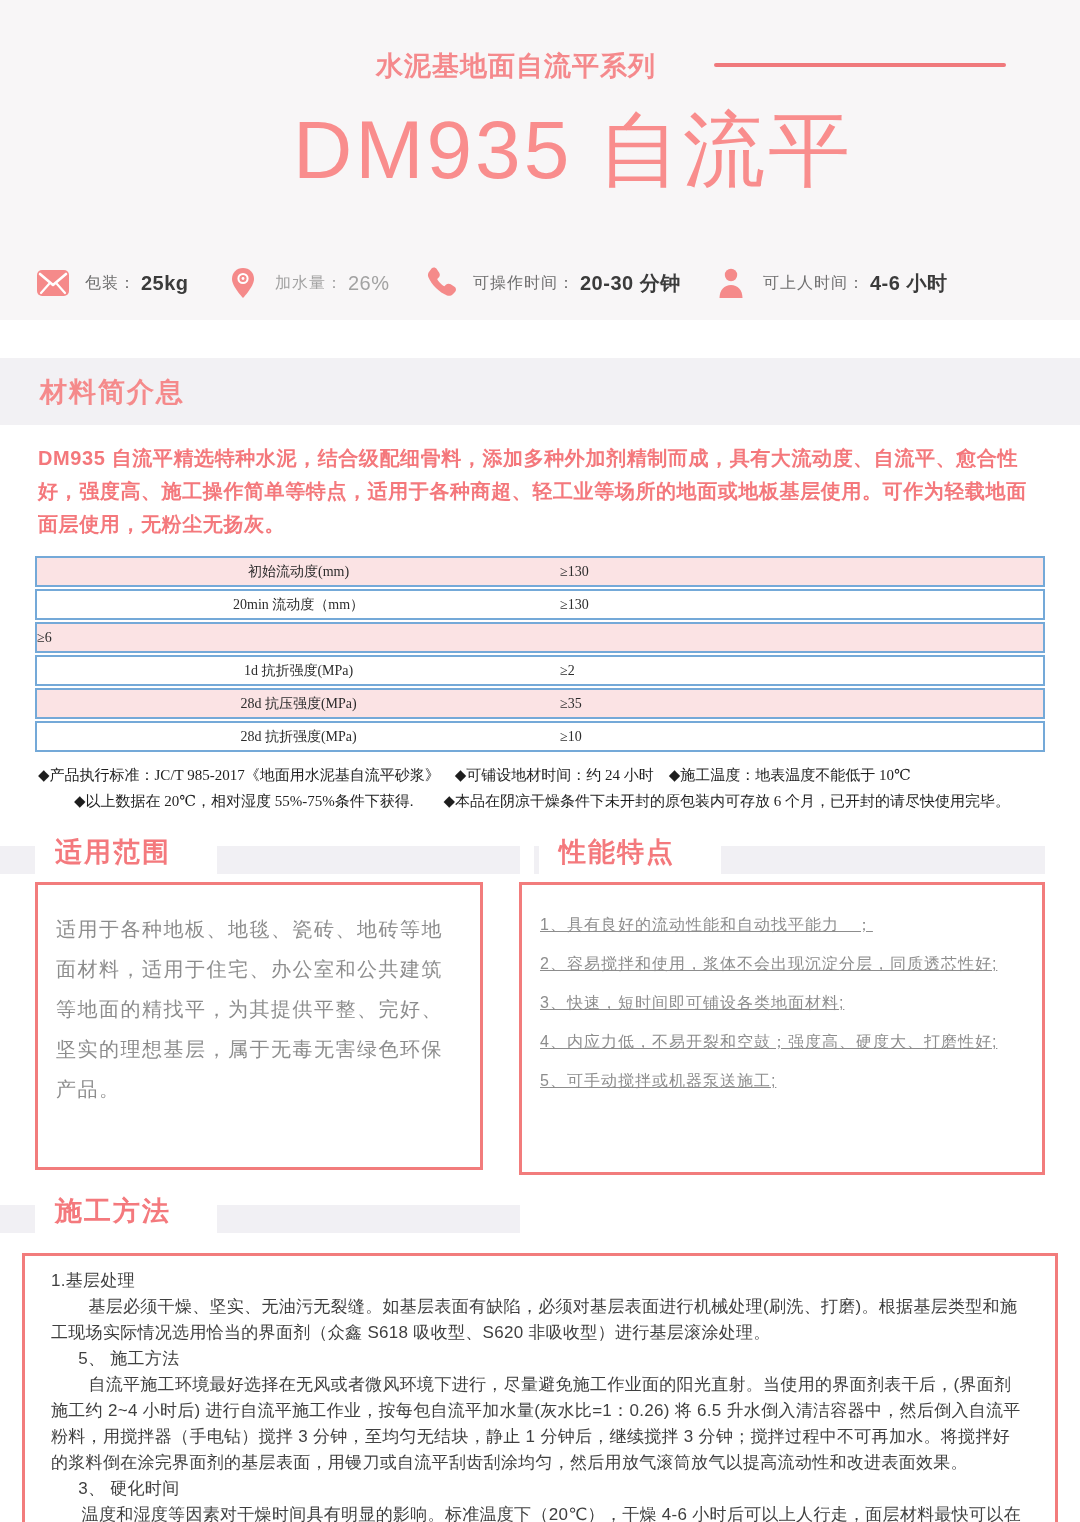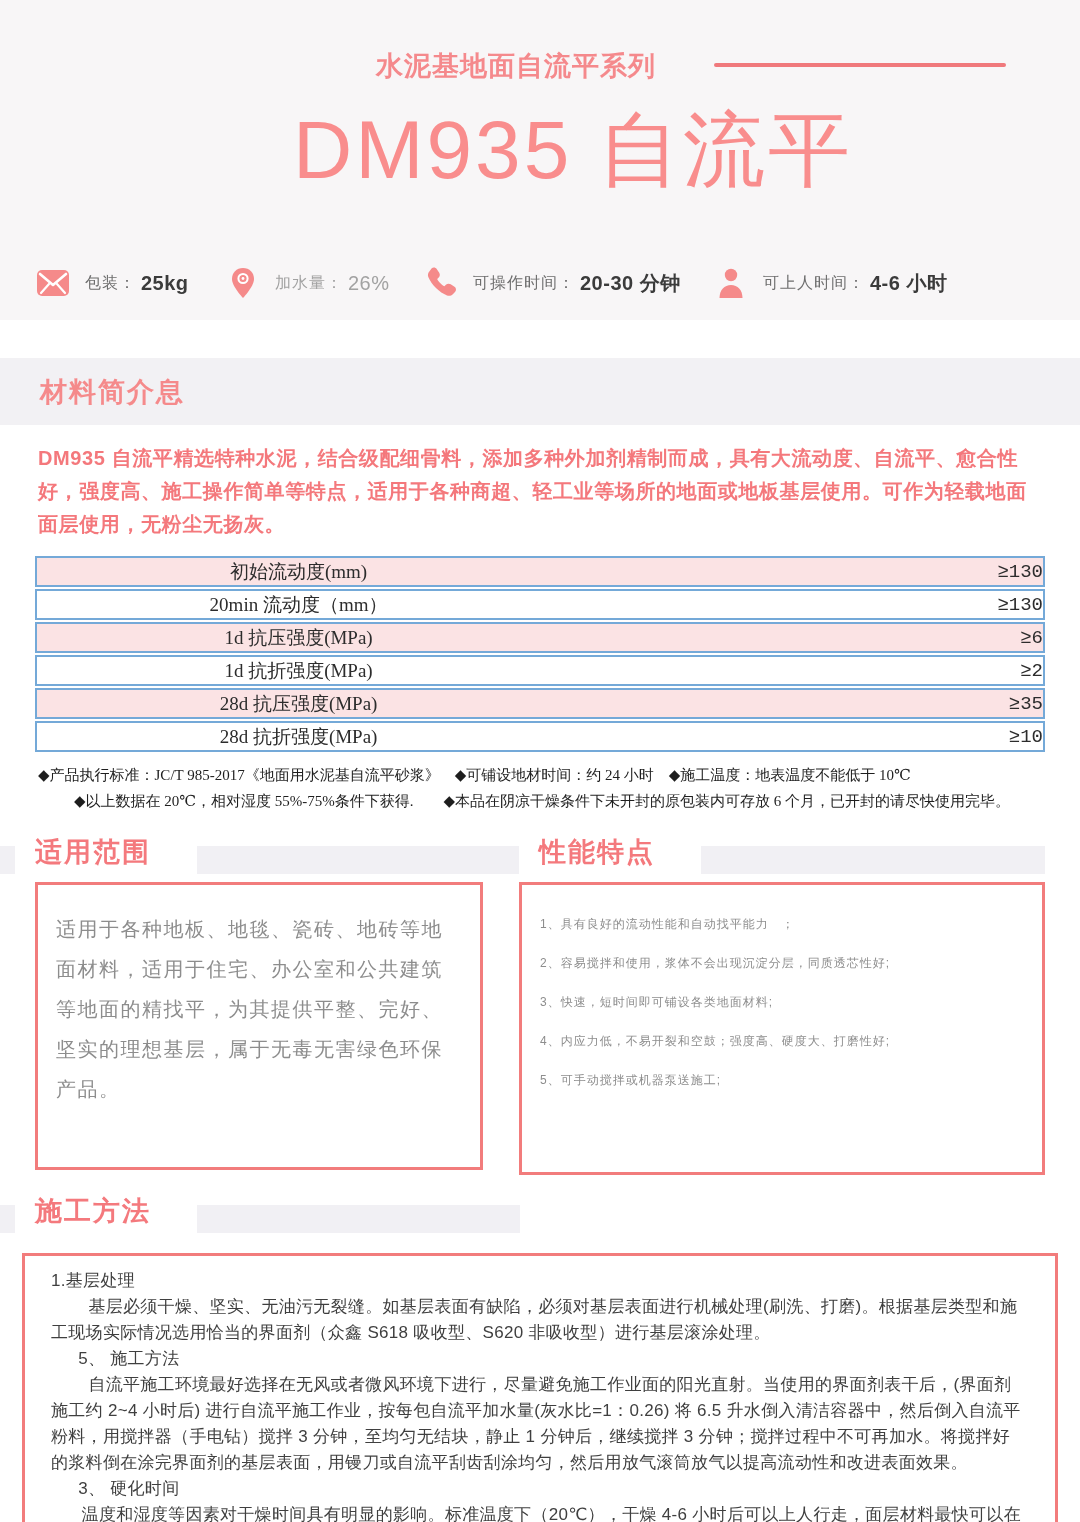--- a/index.html
+++ b/index.html
@@ -45,25 +45,25 @@
     margin:17px 38px 0 38px;
     font-size:20px; line-height:33px; font-weight:bold; color:#f4787c; letter-spacing:0.6px;
   }
 
   
   .spec-table { margin:15px 35px 0 35px; }
   .t-row {
     display:flex; align-items:center; height:31px;
     border:2px solid #74a9d8; margin-bottom:2px; background:#ffffff;
     font-family:"Liberation Serif","DejaVu Serif",serif;
-    font-size:19px; color:#2c2c2c;
+    font-size:14px; color:#2c2c2c;
   }
   .t-row.pink { background:#fbe3e4; }
   .t-name { width:52%; text-align:center; }
-  .t-val  { width:48%; text-align:right;font-family:Liberation Mono, monospace; }
+  .t-val  { width:48%; text-align:left; }
 
   
   .footnotes {
     margin:10px 38px 0 38px;
     font-family:"Liberation Serif","DejaVu Serif",serif;
     font-size:15px; color:#1e1e1e; line-height:26px;
   }
   .fn2 { padding-left:36px; }
 
   
@@ -71,33 +71,33 @@
   .col-left  { width:494px; }
   .col-right { width:580px; }
 
   .sec-h { position:relative; height:50px; }
   .sec-h .ghost { position:absolute; top:14px; height:28px; background:#f1f0f4; }
   .sec-h .ghost-l { left:-35px; width:520px; }
   .sec-h .ghost-r { left:15px; right:0; }
   .sec-h .sec-title {
     position:absolute; top:0; height:46px; background:#ffffff;
     font-size:27px; font-weight:bold; color:#f4797d; letter-spacing:2px;
-    line-height:40px; padding:0 46px 0 20px;
+    line-height:40px; padding:0 46px 0 20px;margin-left:20px;
   }
   .sec-h .sec-title.tl { left:-20px; }
   .sec-h .sec-title.tr { left:0; }
 
   .pink-box { border:3px solid #f27c7c; background:#ffffff; }
   .app-box {
     height:288px; padding:24px 18px 0 18px;
     font-size:20px; color:#8d8d8d; line-height:40px; letter-spacing:1.5px;
   }
   .feat-box {
     height:293px; padding:20px 14px 0 18px;
-    font-size:12px; color:#8d8d8d; line-height:39px; letter-spacing:1px;
+    font-size:16px; color:#8d8d8d; line-height:39px; letter-spacing:1px;text-decoration:underline;
   }
 
   
   .method-h { margin:16px 0 0 35px; }
   .method-box {
     margin:12px 22px 0 22px; min-height:288px;
     padding:12px 28px 16px 26px;
     font-size:17px; color:#3f3f3f; line-height:26px; letter-spacing:0.3px;
   }
   .m-title { font-weight:normal; }
@@ -158,21 +158,20 @@
 <div class="spec-table">
   <div class="t-row pink">
     <div class="t-name">初始流动度(mm)</div>
     <div class="t-val">≥130</div>
   </div>
   <div class="t-row">
     <div class="t-name">20min 流动度（mm）</div>
     <div class="t-val">≥130</div>
   </div>
   <div class="t-row pink">
-    <div class="t-name">1d 抗压强度(MPa)</div>
     <div class="t-val">≥6</div>
   </div>
   <div class="t-row">
     <div class="t-name">1d 抗折强度(MPa)</div>
     <div class="t-val">≥2</div>
   </div>
   <div class="t-row pink">
     <div class="t-name">28d 抗压强度(MPa)</div>
     <div class="t-val">≥35</div>
   </div>

